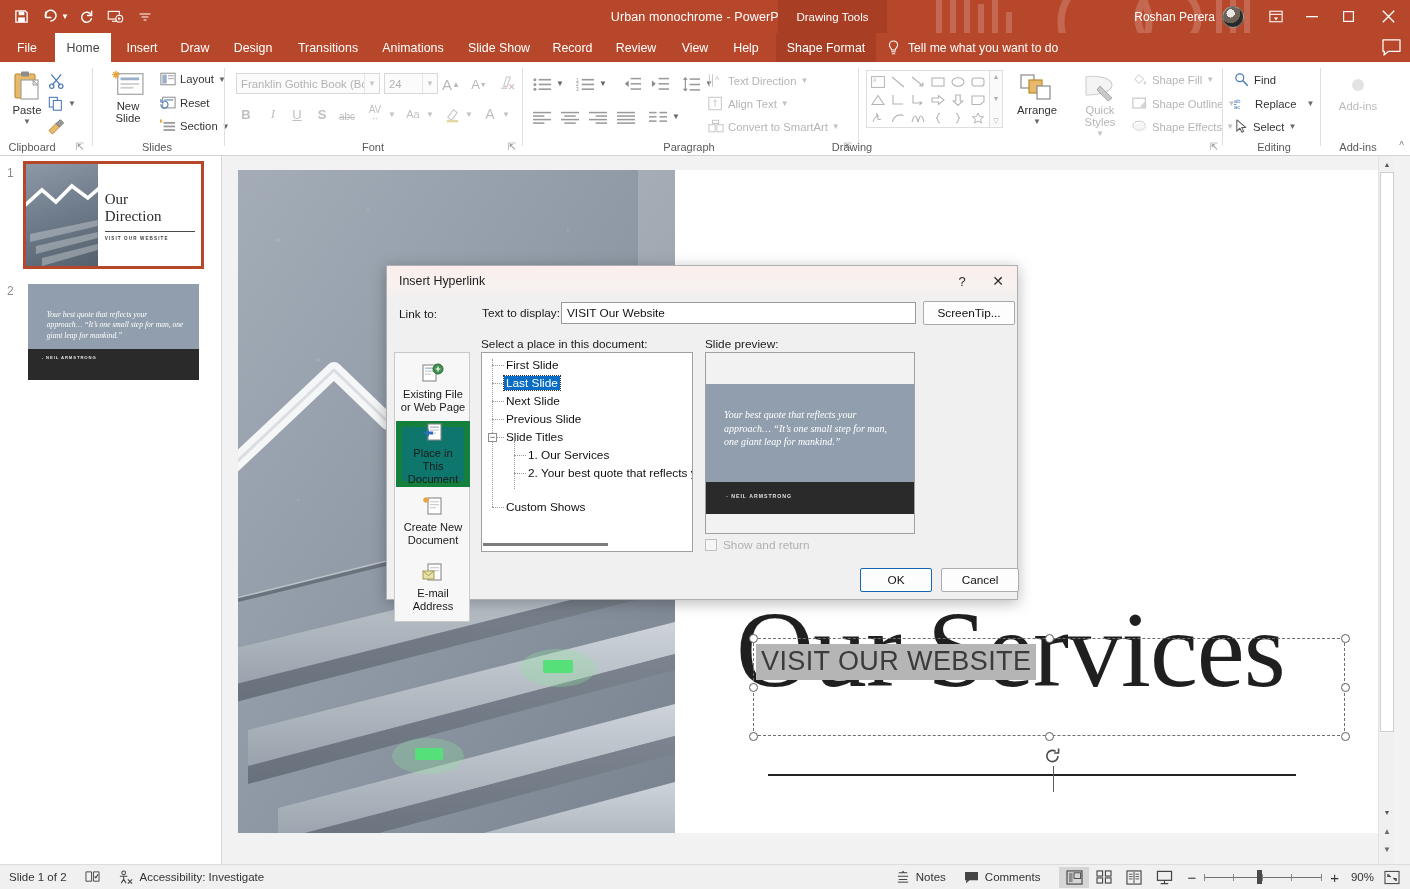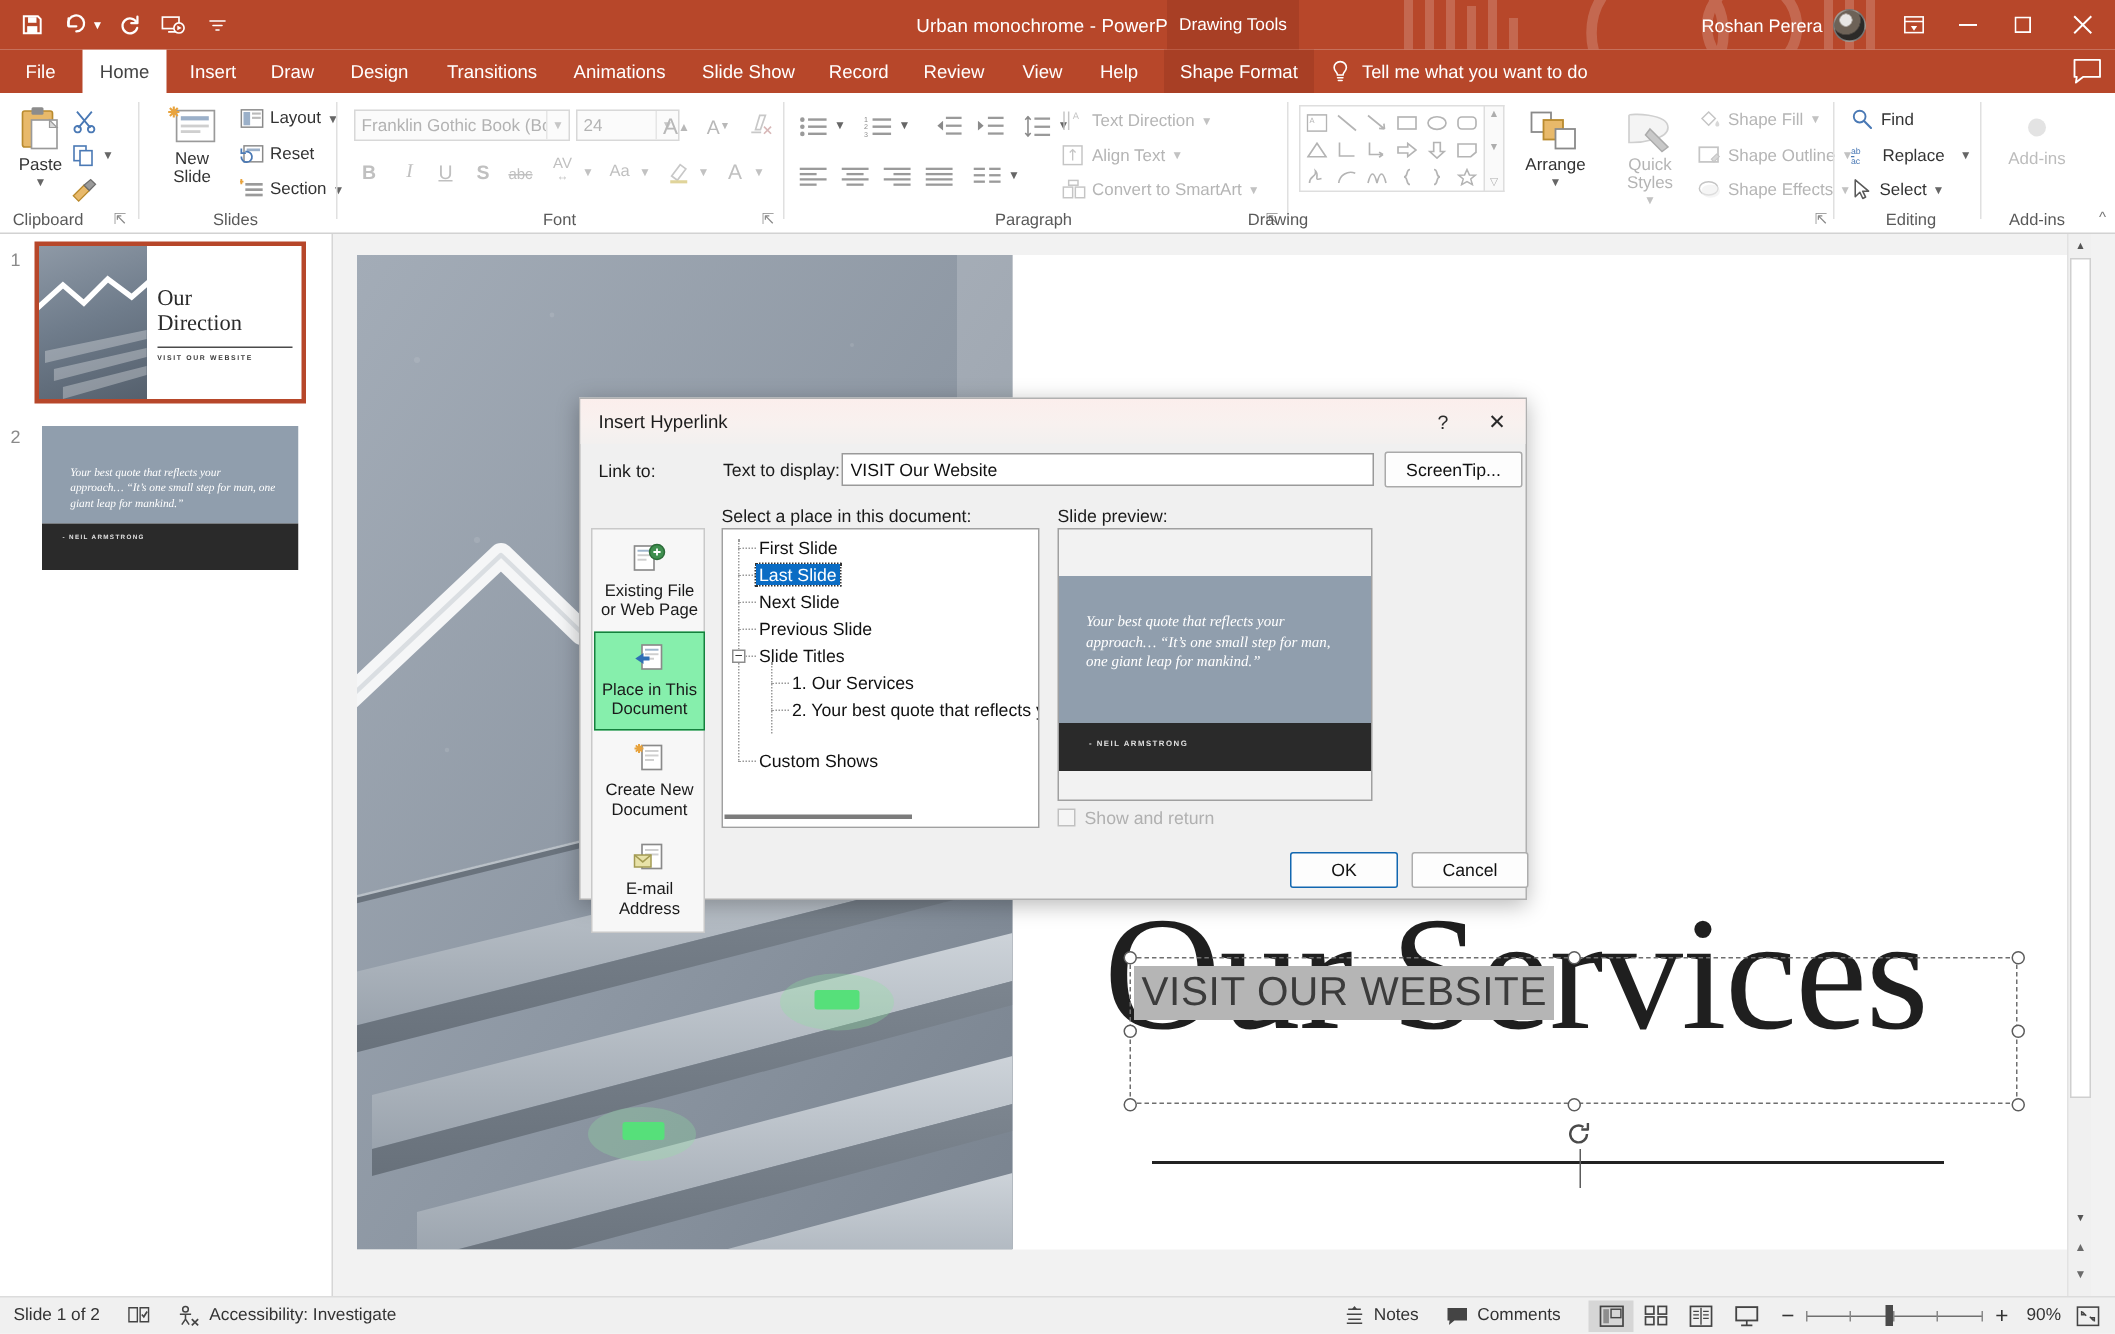--- a/index.html
+++ b/index.html
@@ -28,21 +28,21 @@
   }
   .qat-btn svg { display: block; }
   .qat-caret { font-size: 8px; color: #fff; margin-left: -5px; margin-right: 2px; }
   .win-title {
     position: absolute; left: 0; top: 0; width: 1410px; height: 33px;
     display: flex; align-items: center; justify-content: center;
     color: #fff; font-size: 12.5px; letter-spacing: .1px;
     pointer-events: none;
   }
   .ctx-tab-label {
-    position: absolute; left: 778px; top: 0; width: 88px; height: 33px;
+    position: absolute; left: 778px; top: 0; width: 109px; height: 33px;
     background: #a83f25; color: #fff; font-size: 11.5px;
     display: flex; align-items: center; justify-content: center;
   }
   .tb-right { position: absolute; right: 0; top: 0; height: 33px; display: flex; align-items: center; }
   .user-name { color: #fff; font-size: 12px; margin-right: 7px; }
   .avatar {
     width: 22px; height: 22px; border-radius: 50%; margin-right: 14px;
     background: radial-gradient(circle at 38% 32%, #e8e6e4 0 22%, #6d6257 23% 52%, #2c2a28 53% 100%);
     border: 1px solid rgba(255,255,255,.35); overflow:hidden;
   }
@@ -272,21 +272,21 @@
   .linkto-label { position: absolute; left: 399px; top: 307px; font-size: 11.8px; color: #1a1a1a; }
   .sidepanel {
     position: absolute; left: 394px; top: 325px; width: 76px; height: 270px;
     background: #f7f7f7; border: 1px solid #c9c9c9; margin-top: 27px;
   }
   .side-item {
     position: absolute; left: 1px; width: 74px;
     display: flex; flex-direction: column; align-items: center; justify-content: center;
     font-size: 11.1px; color: #1a1a1a; line-height: 13px; text-align: center;
   }
-  .side-item.sel { background: #86efac; border: 1px solid #15803d; }
+  .side-item.sel { background: #0f766e; border: 6px solid #15803d; }
   .side-ico { margin-bottom: 2px; }
 
   .ttd-label { position: absolute; left: 482px; top: 306px; font-size: 11.8px; color: #1a1a1a; }
   .ttd-input {
     position: absolute; left: 561px; top: 302px; width: 355px; height: 22px;
     border: 1px solid #9a9a9a; background: #fff;
     font-size: 11.8px; color: #111; padding: 0 5px; font-family: "Liberation Sans", sans-serif;
   }
   .screentip {
     position: absolute; left: 923px; top: 301px; width: 92px; height: 24px;
@@ -572,21 +572,21 @@
       </div>
       <div class="grp-label">Slides</div>
     </div>
     <div class="grp-sep" style="left:224px;"></div>
 
     <div class="grp" style="left:228px;width:290px;">
       <div class="combo" style="left:8px;top:11px;width:144px;">
         <span class="txt">Franklin Gothic Book (Bod</span>
         <span class="arw">▼</span>
       </div>
-      <div class="combo" style="left:156px;top:11px;width:69px;">
+      <div class="combo" style="left:156px;top:11px;width:54px;">
         <span class="txt">24</span>
         <span class="arw">▼</span>
       </div>
       <div class="fmt-btn" style="left:213px;top:12px;font-size:15px;color:#b8b8b8;">A<sup style="font-size:8px;">▲</sup></div>
       <div class="fmt-btn" style="left:241px;top:12px;font-size:13px;color:#b8b8b8;">A<sup style="font-size:7px;">▼</sup></div>
       <div class="fmt-btn" style="left:268px;top:12px;">
         <svg width="17" height="16" viewBox="0 0 18 17">
           <path d="M3 13 h7" stroke="#c8c8c8" stroke-width="1.3"></path>
           <path d="M9 1 L13 1 L9.5 11 L6 11z" fill="none" stroke="#c8c8c8" stroke-width="1.2"></path>
           <path d="M12 9 L17 14 M17 9 L12 14" stroke="#d8b8b8" stroke-width="1.2"></path>

